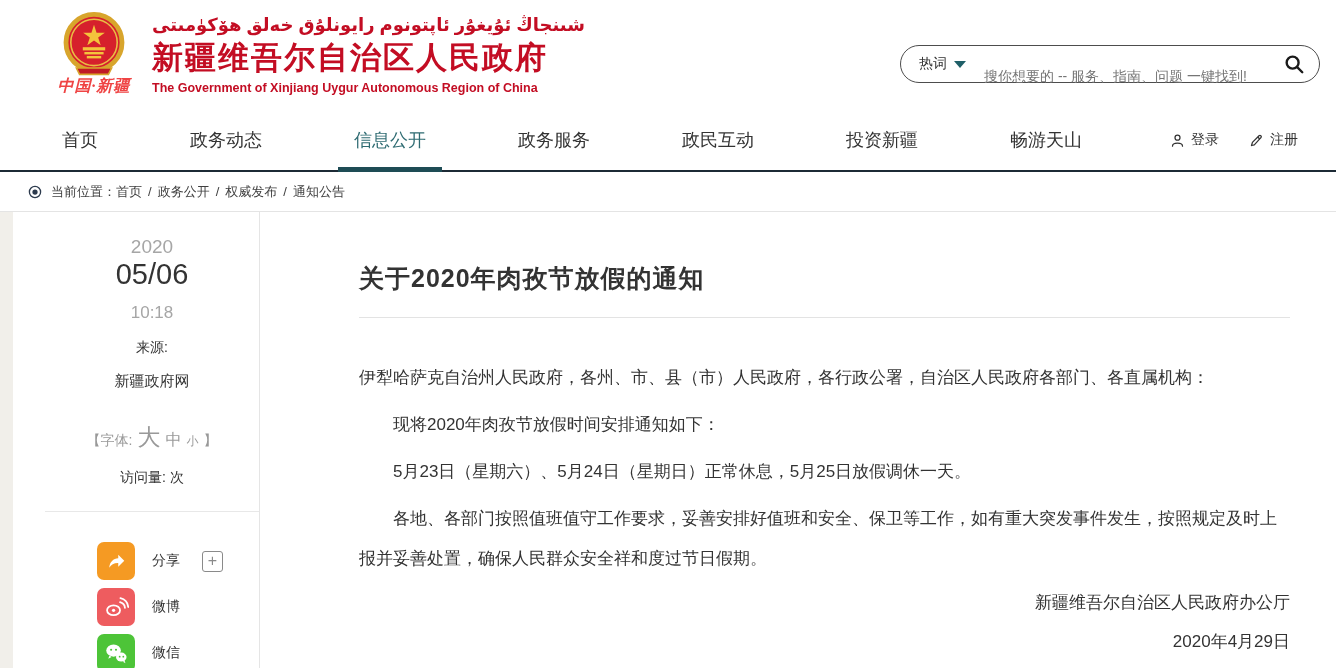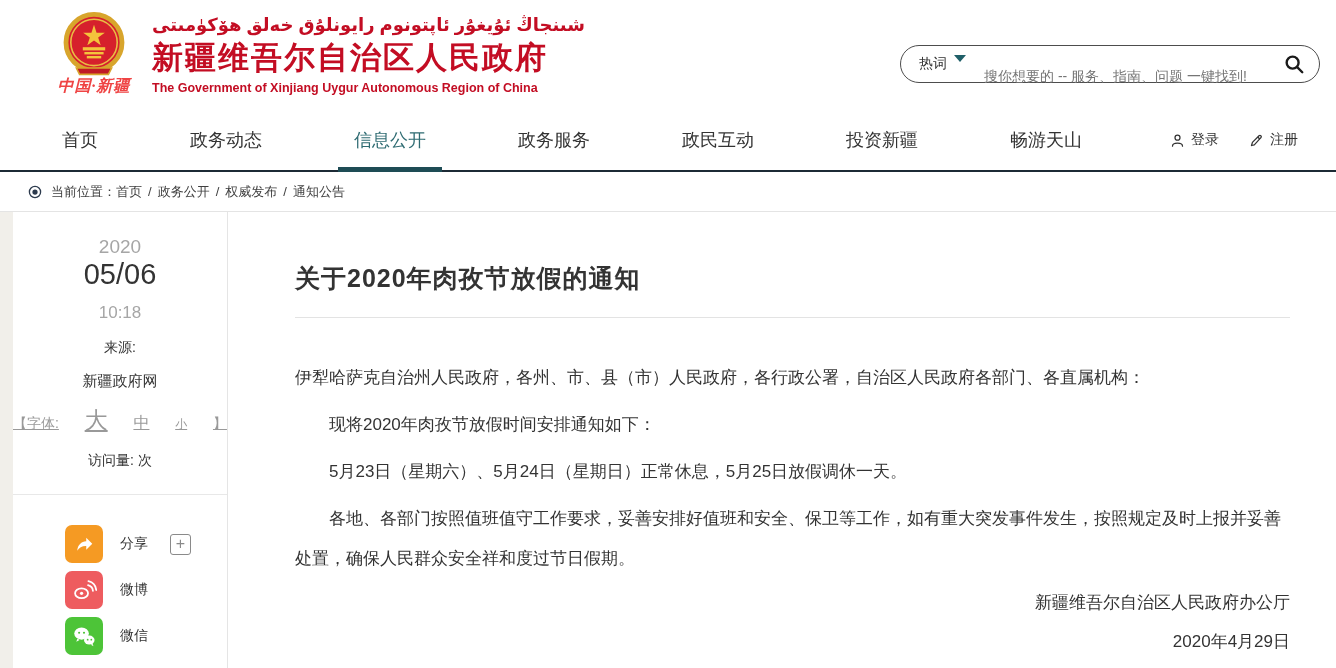--- a/index.html
+++ b/index.html
@@ -11,21 +11,21 @@
   .logo-block { width:92px; text-align:center; }
   .emblem { width:80px; height:64px; display:block; margin:0 auto; }
   .emblem-caption { font-family:"Liberation Serif","DejaVu Serif",serif; font-weight:bold; font-style:italic;
     color:#ef4444; font-size:16px; letter-spacing:1px; white-space:nowrap; }
   .title-block { margin-left:12px; padding-top:2px; }
   .title-uyghur { color:#c30d23; font-size:18px; font-weight:bold; direction:rtl; text-align:left; width:fit-content; }
   .title-cn { color:#c30d23; font-size:31px; font-weight:bold; letter-spacing:2px; margin-top:1px; }
   .title-en { color:#c30d23; font-size:12.5px; font-weight:bold; margin-top:2px; }
   .search-pill { position:absolute; right:16px; top:45px; width:420px; height:38px;
     border:1px solid #4d4d4d; border-radius:19px; display:flex; align-items:center; padding:0 14px 0 18px; background:#fff; }
-  .hotword { font-size:14px; color:#333; cursor:pointer; display:flex; align-items:flex-start; }
+  .hotword { font-size:14px; color:#333; cursor:pointer; display:flex; align-items:center; }
   .caret-down { width:0; height:0; border-left:6px solid transparent; border-right:6px solid transparent;
     border-top:7px solid #1f5f68; margin-left:7px; }
   .search-input { flex:1; border:none; outline:none; font-size:14px; color:#333; margin-left:18px;
     font-family:"Liberation Sans","DejaVu Sans",sans-serif; background:transparent;margin-top:24px; }
   .search-input::placeholder { color:#757575; }
   .search-btn { background:none; border:none; cursor:pointer; padding:0; display:flex; align-items:center; }
 
   
   .nav { height:62px; display:flex; align-items:stretch; padding:0 24px 0 46px;
     border-bottom:2px solid #1c2a35; background:#fff; }
@@ -37,29 +37,29 @@
   .nav-auth { display:flex; align-items:center; gap:6px; font-size:14px; color:#333; cursor:pointer; text-decoration:none; }
 
   
   .breadcrumb { height:40px; display:flex; align-items:center; padding-left:28px;
     border-bottom:1px solid #e4e4e4; font-size:13px; color:#3f3f3f; background:#fff; }
   .breadcrumb .marker { display:flex; margin-right:9px; }
   .crumb { cursor:pointer; }
   .crumb-sep { margin:0 6px; color:#3f3f3f; }
 
   
-  .content { display:flex; height:456px; }
+  .content { display:flex; height:456px;gap:32px; }
   .edge-strip { width:13px; background:#f1efea; }
   .sidebar { width:215px; border-right:1px solid #e5e5e5; padding-top:24px; text-align:center; }
   .sb-year { font-size:19px; color:#a6a6a6; }
   .sb-date { font-size:29px; color:#333; font-weight:500; margin-top:0; }
   .sb-time { font-size:17px; color:#a6a6a6; margin-top:12px; }
   .sb-source-label { font-size:14px; color:#333; margin-top:16px; }
   .sb-source { font-size:15px; color:#333; margin-top:15px; }
-  .sb-fontsize { margin-top:14px; color:#999; font-size:14px; display:flex; align-items:baseline; justify-content:space-between; gap:5px;text-decoration:underline; }
+  .sb-fontsize { margin-top:31px; color:#999; font-size:14px; display:flex; align-items:baseline; justify-content:center; gap:5px; }
   .fs-large { font-size:23px; color:#999; cursor:pointer; }
   .fs-medium { font-size:16px; color:#999; cursor:pointer; }
   .fs-small { font-size:12px; color:#999; cursor:pointer; }
   .sb-visits { font-size:14px; color:#333; margin-top:16px; }
   .sb-divider { border-top:1px solid #e8e8e8; margin-top:24px; }
   .share-list { margin:30px 0 12px 52px; text-align:right; }
   .share-row { display:flex; align-items:center; margin-bottom:8px; }
   .share-icon { width:38px; height:38px; border-radius:7px; display:flex; align-items:center; justify-content:center; cursor:pointer; }
   .share-label { font-size:14px; color:#333; margin-left:17px; }
   .plus-box { width:21px; height:21px; border:1.5px solid #8a8a8a; border-radius:3px; margin-left:22px;

